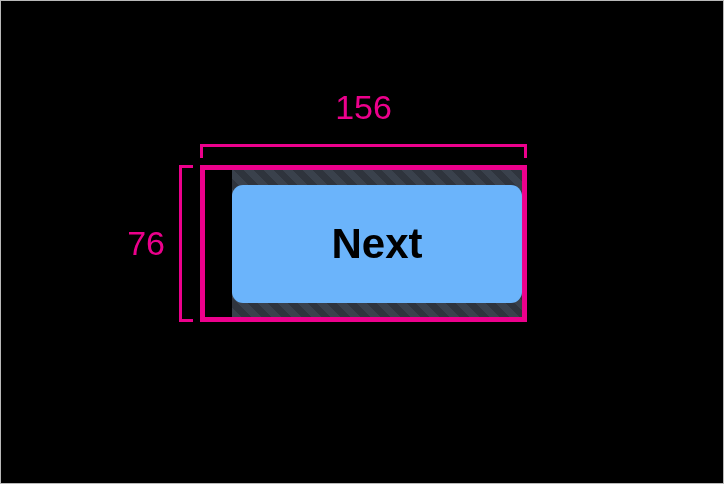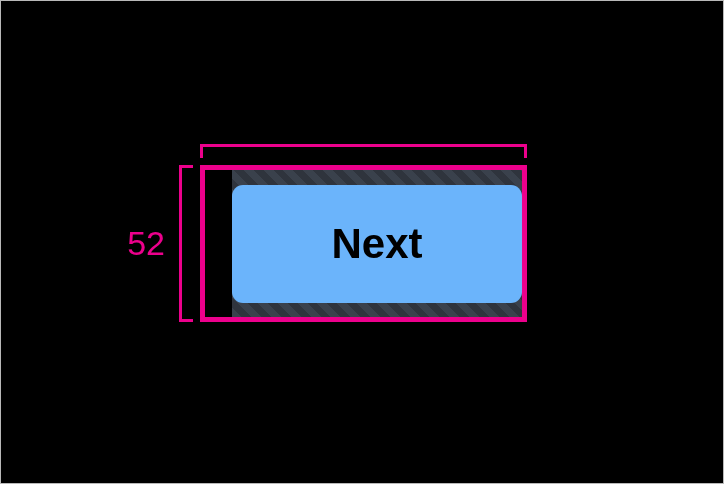--- a/index.html
+++ b/index.html
@@ -121,24 +121,25 @@
     font-size: 34px;
     font-weight: normal;
     line-height: 40px;
   }
 </style>
 </head>
 <body>
 
 <div id="canvas">
 
+  <div id="width-label">156</div>
 
   <div id="width-bracket"></div>
 
-  <div id="height-label">52</div>
+  <div id="height-label">76</div>
 
   <div id="height-bracket"></div>
 
   <div id="measure-rect">
 
     <div id="element-frame">
 
       <div id="next-button">
         <span id="next-button-label">Next</span>
       </div>

